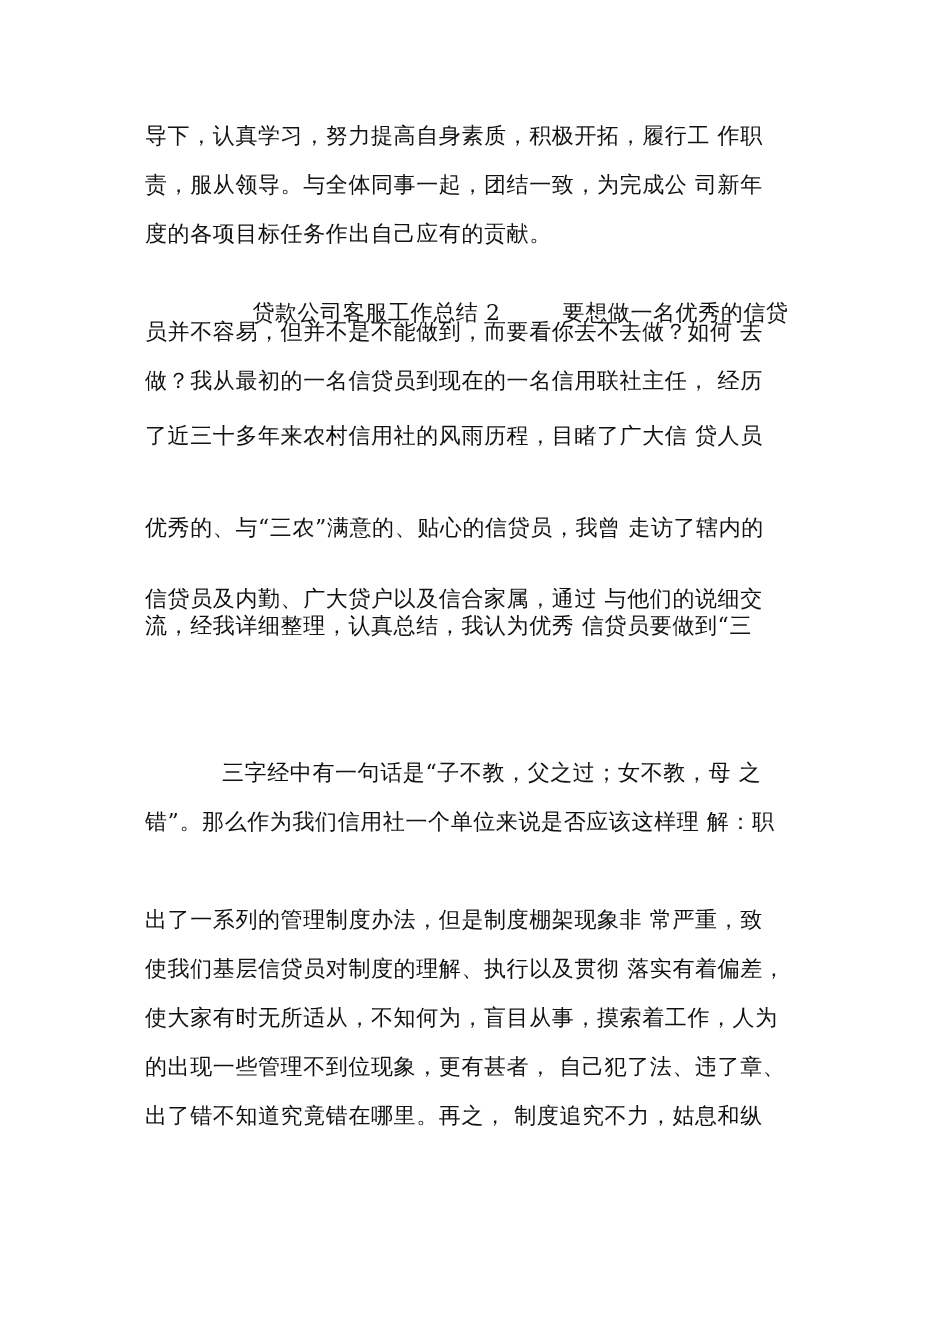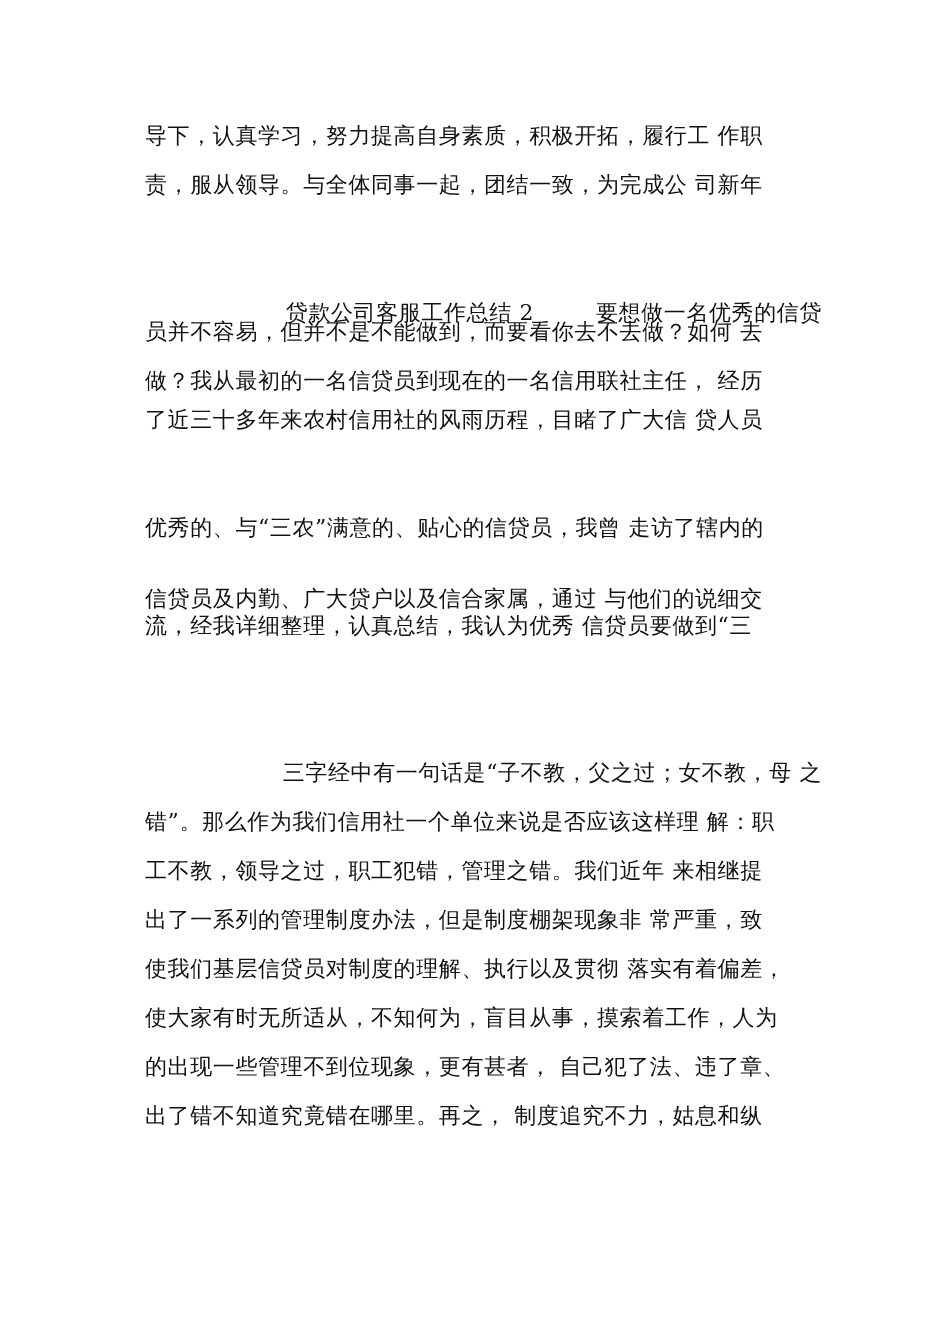--- a/index.html
+++ b/index.html
@@ -26,39 +26,39 @@
     left: 145px;
     width: 670px;
     height: 30px;
     font-family: "DejaVu Serif", "Liberation Serif", serif;
     font-size: 22px;
     line-height: 30px;
     color: #111111;
     white-space: pre;
     letter-spacing: 0.6px;
   }
-  .indent { left: 222px; text-align: right; }
+  .indent { left: 222px; }
   .gap { display: inline-block; width: 62px; }
 </style>
 </head>
 <body>
 
 <div class="page">
   <div class="line" style="top:121px">导下，认真学习，努力提高自身素质，积极开拓，履行工 作职</div>
   <div class="line" style="top:170px">责，服从领导。与全体同事一起，团结一致，为完成公 司新年</div>
+  <div class="line" style="top:219px">度的各项目标任务作出自己应有的贡献。</div>
   <div class="line indent" style="top:268px; width:600px">
     <span>贷款公司客服工作总结 2</span><span class="gap"></span><span>要想做一名优秀的信贷</span>
   </div>
   <div class="line" style="top:317px">员并不容易，但并不是不能做到，而要看你去不去做？如何 去</div>
   <div class="line" style="top:366px">做？我从最初的一名信贷员到现在的一名信用联社主任， 经历</div>
-  <div class="line" style="top:405px">了近三十多年来农村信用社的风雨历程，目睹了广大信 贷人员</div>
+  <div class="line" style="top:421px">了近三十多年来农村信用社的风雨历程，目睹了广大信 贷人员</div>
   <div class="line" style="top:513px">优秀的、与“三农”满意的、贴心的信贷员，我曾 走访了辖内的</div>
   <div class="line" style="top:584px">信贷员及内勤、广大贷户以及信合家属，通过 与他们的说细交</div>
   <div class="line" style="top:611px">流，经我详细整理，认真总结，我认为优秀 信贷员要做到“三</div>
   <div class="line indent" style="top:758px; width:600px">三字经中有一句话是“子不教，父之过；女不教，母 之</div>
   <div class="line" style="top:807px">错”。那么作为我们信用社一个单位来说是否应该这样理 解：职</div>
-  <div class="line" style="top:856px">工不教，领导之过，职工犯错，管理之错。我们近年 来相继提</div>
   <div class="line" style="top:905px">出了一系列的管理制度办法，但是制度棚架现象非 常严重，致</div>
   <div class="line" style="top:954px">使我们基层信贷员对制度的理解、执行以及贯彻 落实有着偏差，</div>
   <div class="line" style="top:1003px">使大家有时无所适从，不知何为，盲目从事，摸索着工作，人为</div>
   <div class="line" style="top:1052px">的出现一些管理不到位现象，更有甚者， 自己犯了法、违了章、</div>
   <div class="line" style="top:1101px">出了错不知道究竟错在哪里。再之， 制度追究不力，姑息和纵</div>
 </div>
 
 </body></html>

